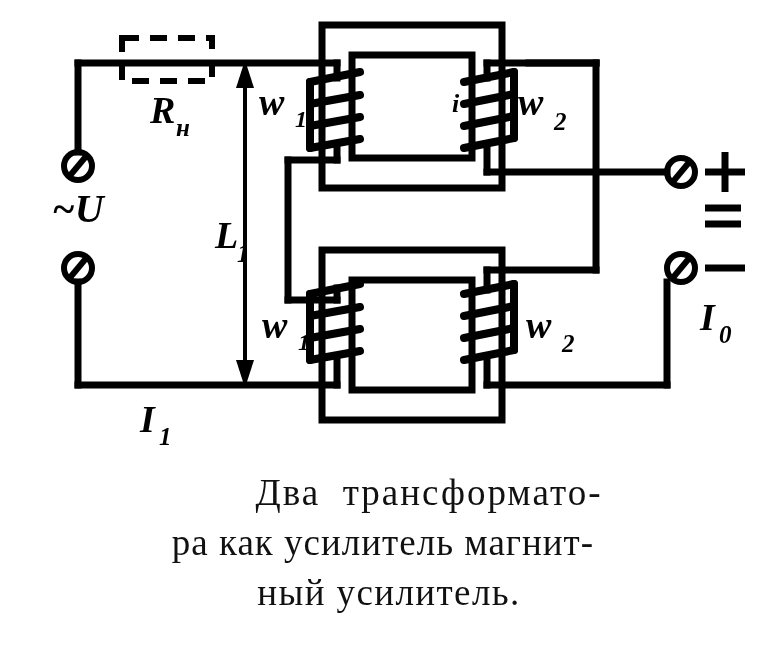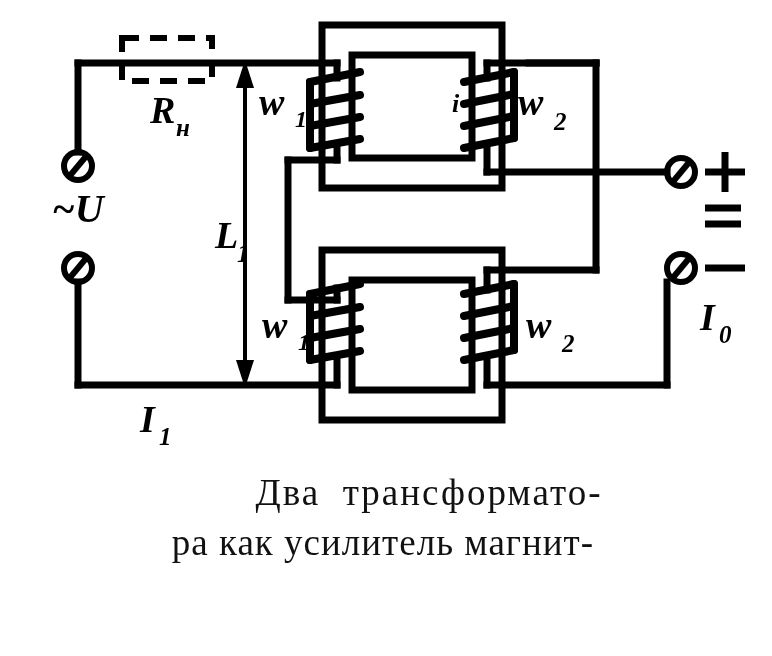--- a/index.html
+++ b/index.html
@@ -237,15 +237,16 @@
       <text class="lbl-italic" x="719" y="343" font-size="25">0</text>
     </g>
 
     <text class="lbl-italic" x="452" y="112" font-size="26">i</text>
 
   </svg>
 
   <div class="caption">
     <div class="caption-line l1">Два  трансформато-</div>
     <div class="caption-line l2">ра как усилитель магнит-</div>
+    <div class="caption-line l3">ный усилитель.</div>
   </div>
 
 </div>
 
 </body></html>

